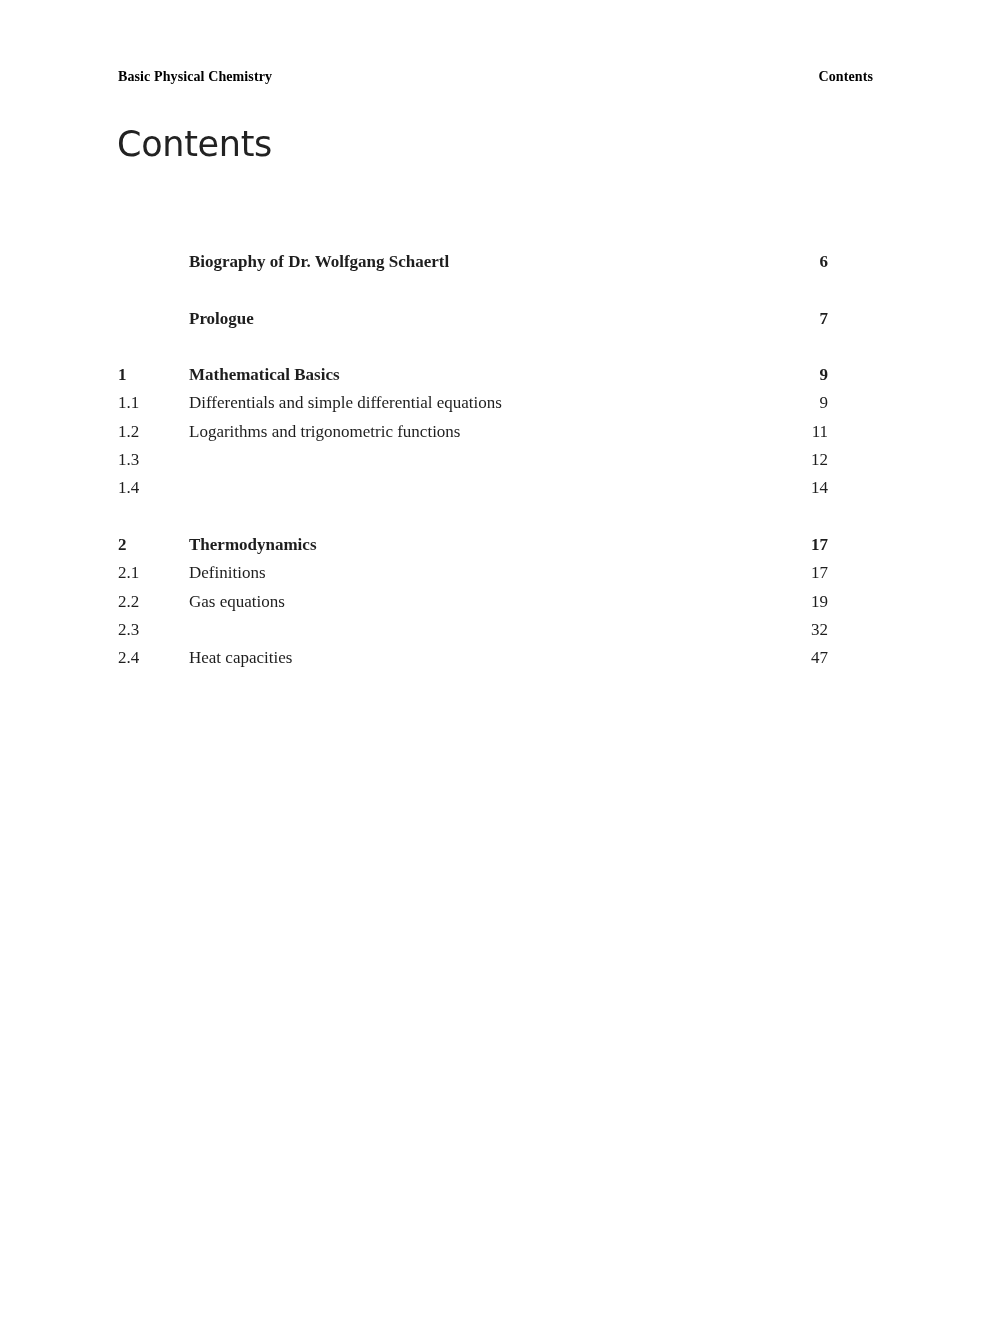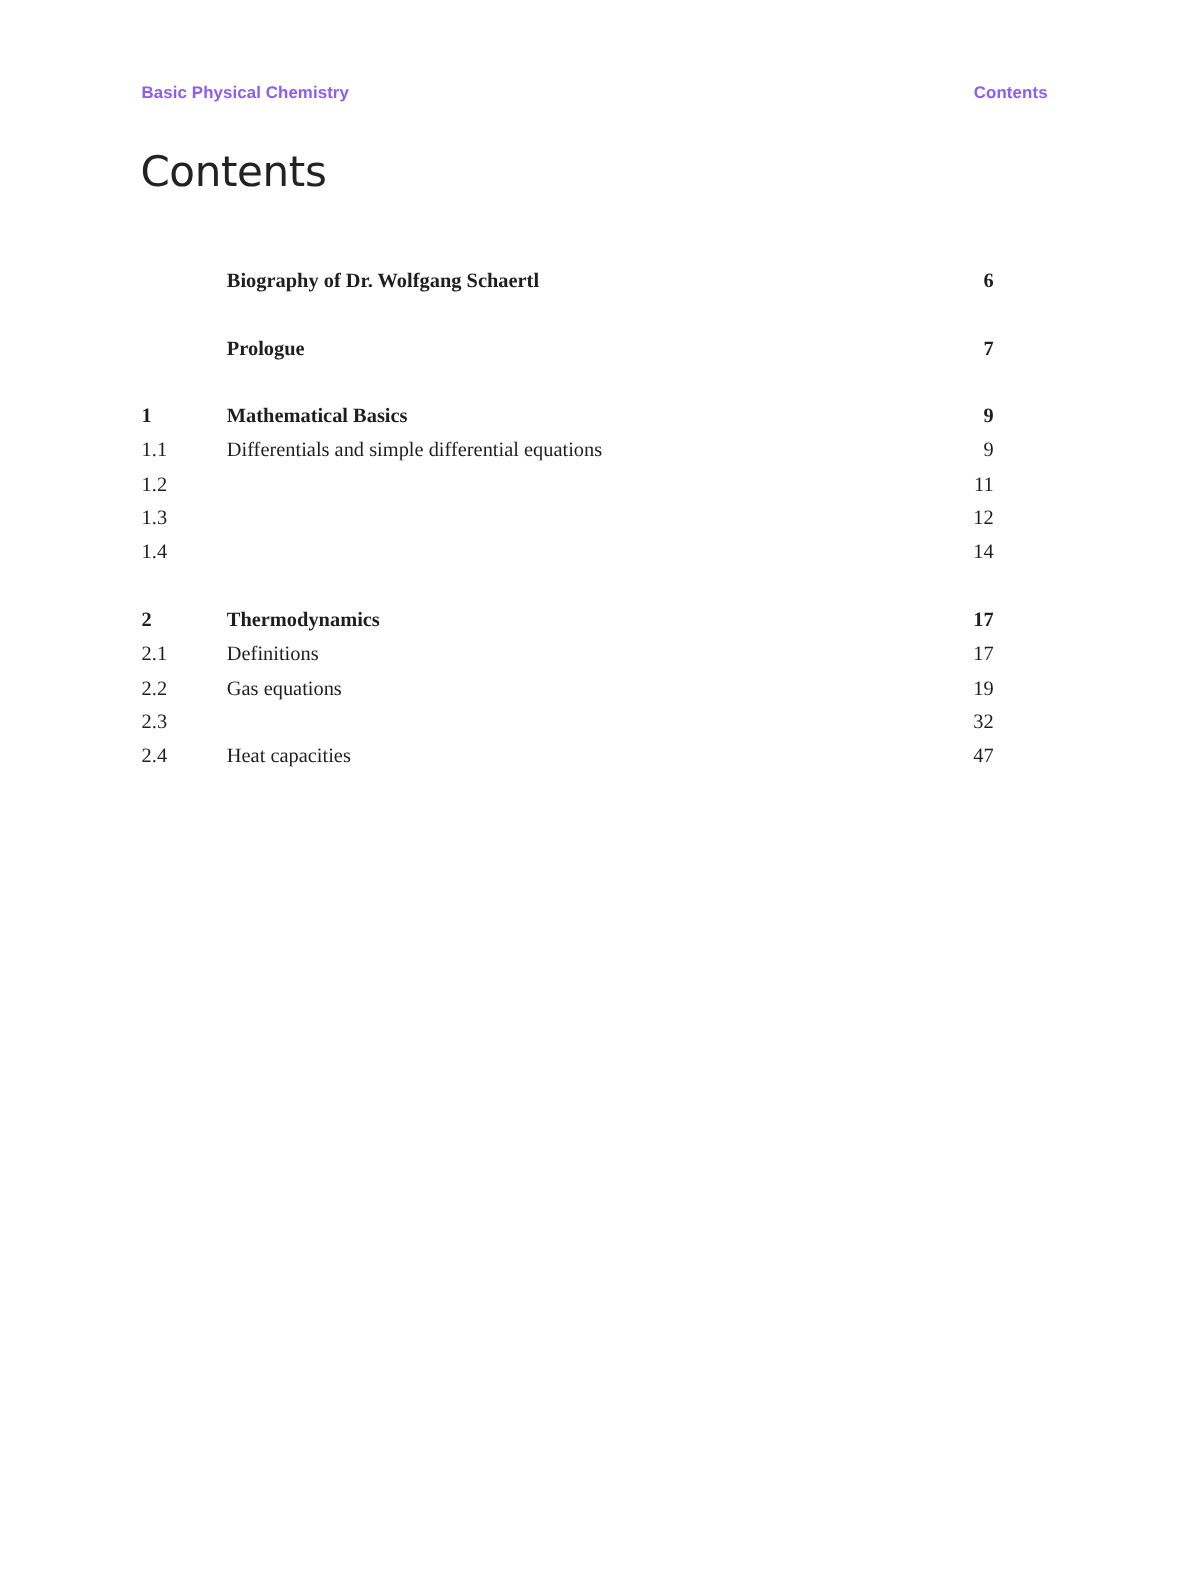--- a/index.html
+++ b/index.html
@@ -9,24 +9,24 @@
   }
   body {
     width: 993px;
     height: 1328px;
     position: relative;
     overflow: hidden;
   }
   .running-head {
     position: absolute;
     top: 69px;
-    font-family: Liberation Sans, sans-serif;
+    font-family: Liberation Serif, serif;
     font-size: 14px;
     font-weight: bold;
-    color: #8b5cf6;
+    color: #000000;
     letter-spacing: 0.1px;
   }
   .rh-left { left: 118px; }
   .rh-right { right: 120px; }
   .page-title {
     position: absolute;
     left: 117px;
     top: 124px;
     font-family: "DejaVu Sans", sans-serif;
     font-size: 35px;
@@ -37,20 +37,21 @@
   }
   .toc-row {
     position: absolute;
     left: 118px;
     width: 710px;
     height: 24px;
     font-family: "Liberation Serif", serif;
     font-size: 17px;
     color: #1e1e1e;
     line-height: 24px;
+    margin-top: 28px;
   }
   .toc-num {
     position: absolute;
     left: 0;
     top: 0;
   }
   .toc-title {
     position: absolute;
     left: 71px;
     top: 0;
@@ -88,20 +89,21 @@
       <span class="toc-title">Mathematical Basics</span>
       <span class="toc-page">9</span>
     </div>
     <div class="toc-row" style="top: 363px;">
       <span class="toc-num">1.1</span>
       <span class="toc-title">Differentials and simple differential equations</span>
       <span class="toc-page">9</span>
     </div>
     <div class="toc-row" style="top: 392px;">
       <span class="toc-num">1.2</span>
+      <span class="toc-title">Logarithms and trigonometric functions</span>
       <span class="toc-page">11</span>
     </div>
     <div class="toc-row" style="top: 420px;">
       <span class="toc-num">1.3</span>
       <span class="toc-page">12</span>
     </div>
     <div class="toc-row" style="top: 448px;">
       <span class="toc-num">1.4</span>
       <span class="toc-page">14</span>
     </div>

